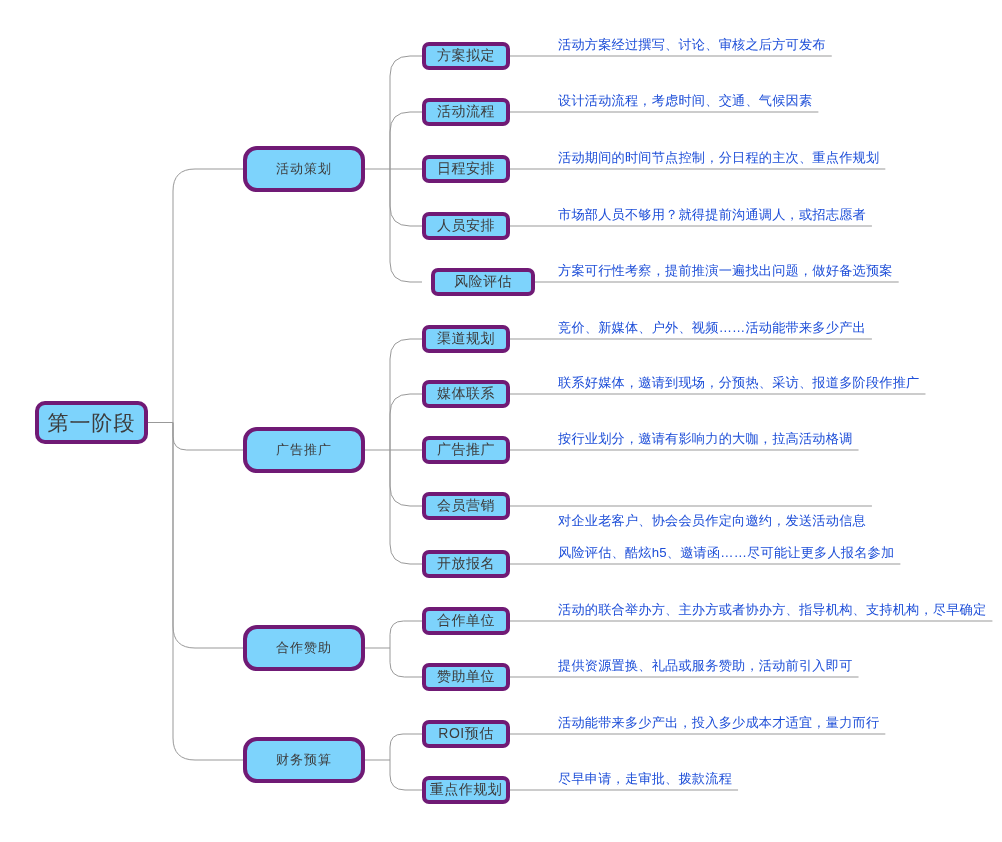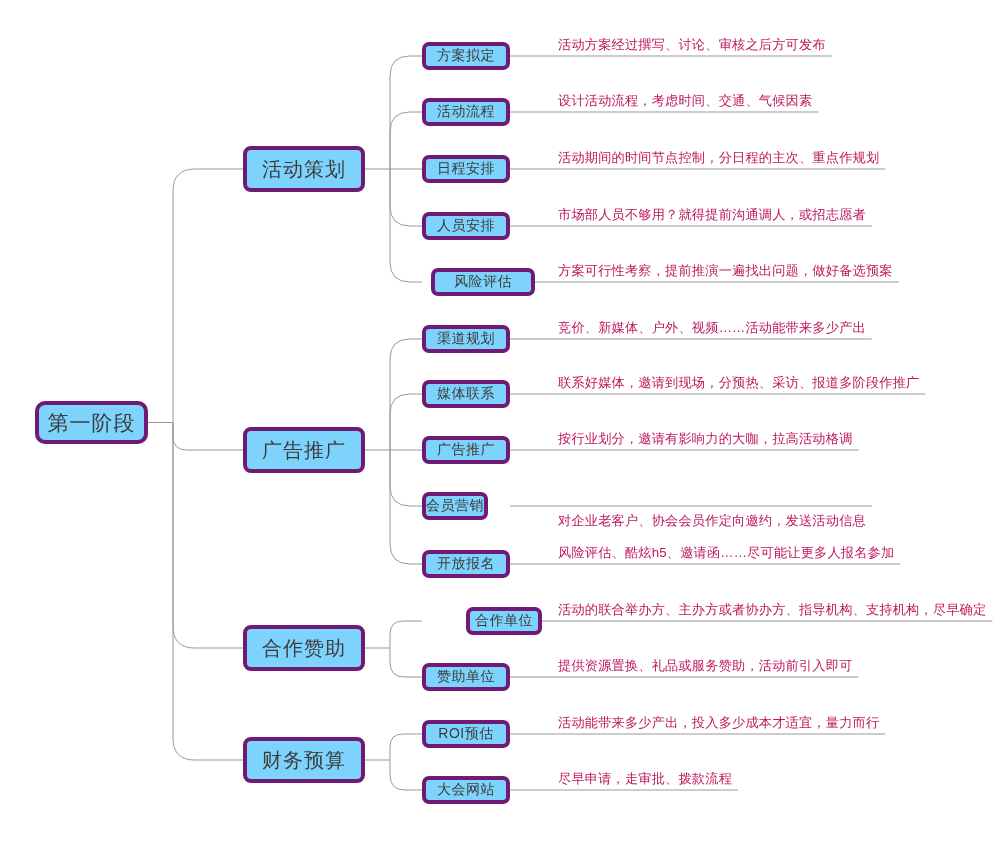--- a/index.html
+++ b/index.html
@@ -37,33 +37,33 @@
     align-items: center;
     justify-content: center;
     white-space: nowrap;
   }
   .node.root {
     border-radius: 10px;
     font-size: 21px;
     letter-spacing: 1px;
   }
   .node.lvl2 {
-    border-radius: 8px;
-    font-size: 20px;
+    border-radius: 14px;
+    font-size: 13px;
     letter-spacing: 1px;
   }
   .node.lvl3 {
     border-radius: 7px;
     font-size: 14px;
     letter-spacing: 0.5px;
   }
   .leaf {
     position: absolute;
     box-sizing: border-box;
-    color: #be185d;
+    color: #1d4ed8;
     font-size: 13.2px;
     letter-spacing: 0.2px;
     white-space: nowrap;
     line-height: 17px;
     padding-bottom: 3px;
   }
 </style>
 </head>
 <body>
 
@@ -122,29 +122,29 @@
       <div class="leaf" style="left: 558px; top: 206px;">市场部人员不够用？就得提前沟通调人，或招志愿者</div>
       <div class="node lvl3" style="left: 431px; top: 268px; width: 104px; height: 28px;">风险评估</div>
       <div class="leaf" style="left: 558px; top: 262px;">方案可行性考察，提前推演一遍找出问题，做好备选预案</div>
       <div class="node lvl2" style="left: 243px; top: 427px; width: 122px; height: 46px;">广告推广</div>
       <div class="node lvl3" style="left: 422px; top: 325px; width: 88px; height: 28px;">渠道规划</div>
       <div class="leaf" style="left: 558px; top: 319px;">竞价、新媒体、户外、视频……活动能带来多少产出</div>
       <div class="node lvl3" style="left: 422px; top: 380px; width: 88px; height: 28px;">媒体联系</div>
       <div class="leaf" style="left: 558px; top: 374px;">联系好媒体，邀请到现场，分预热、采访、报道多阶段作推广</div>
       <div class="node lvl3" style="left: 422px; top: 436px; width: 88px; height: 28px;">广告推广</div>
       <div class="leaf" style="left: 558px; top: 430px;">按行业划分，邀请有影响力的大咖，拉高活动格调</div>
-      <div class="node lvl3" style="left: 422px; top: 492px; width: 66px; height: 28px;">会员营销</div>
+      <div class="node lvl3" style="left: 422px; top: 492px; width: 88px; height: 28px;">会员营销</div>
       <div class="leaf" style="left: 558px; top: 486px; margin-top: 26px;">对企业老客户、协会会员作定向邀约，发送活动信息</div>
       <div class="node lvl3" style="left: 422px; top: 550px; width: 88px; height: 28px;">开放报名</div>
       <div class="leaf" style="left: 558px; top: 544px;">风险评估、酷炫h5、邀请函……尽可能让更多人报名参加</div>
       <div class="node lvl2" style="left: 243px; top: 625px; width: 122px; height: 46px;">合作赞助</div>
-      <div class="node lvl3" style="left: 422px; top: 607px; width: 76px; height: 28px; margin-left: 44px;">合作单位</div>
+      <div class="node lvl3" style="left: 422px; top: 607px; width: 88px; height: 28px;">合作单位</div>
       <div class="leaf" style="left: 558px; top: 601px;">活动的联合举办方、主办方或者协办方、指导机构、支持机构，尽早确定</div>
       <div class="node lvl3" style="left: 422px; top: 663px; width: 88px; height: 28px;">赞助单位</div>
       <div class="leaf" style="left: 558px; top: 657px;">提供资源置换、礼品或服务赞助，活动前引入即可</div>
       <div class="node lvl2" style="left: 243px; top: 737px; width: 122px; height: 46px;">财务预算</div>
       <div class="node lvl3" style="left: 422px; top: 720px; width: 88px; height: 28px;">ROI预估</div>
       <div class="leaf" style="left: 558px; top: 714px;">活动能带来多少产出，投入多少成本才适宜，量力而行</div>
-      <div class="node lvl3" style="left: 422px; top: 776px; width: 88px; height: 28px;">大会网站</div>
+      <div class="node lvl3" style="left: 422px; top: 776px; width: 88px; height: 28px;">重点作规划</div>
       <div class="leaf" style="left: 558px; top: 770px;">尽早申请，走审批、拨款流程</div>
     </div>
 
 </div>
 
 </body></html>

